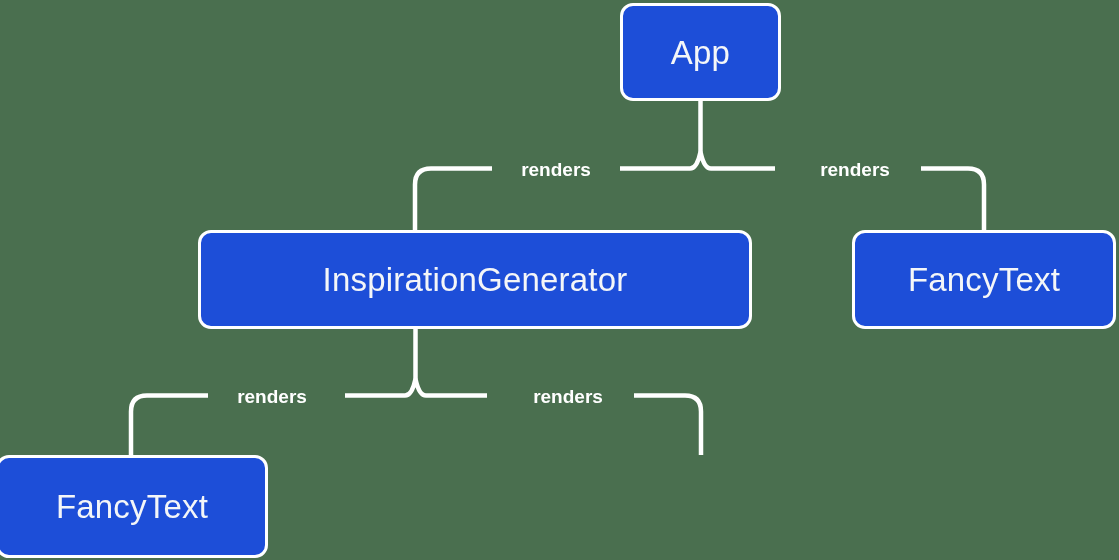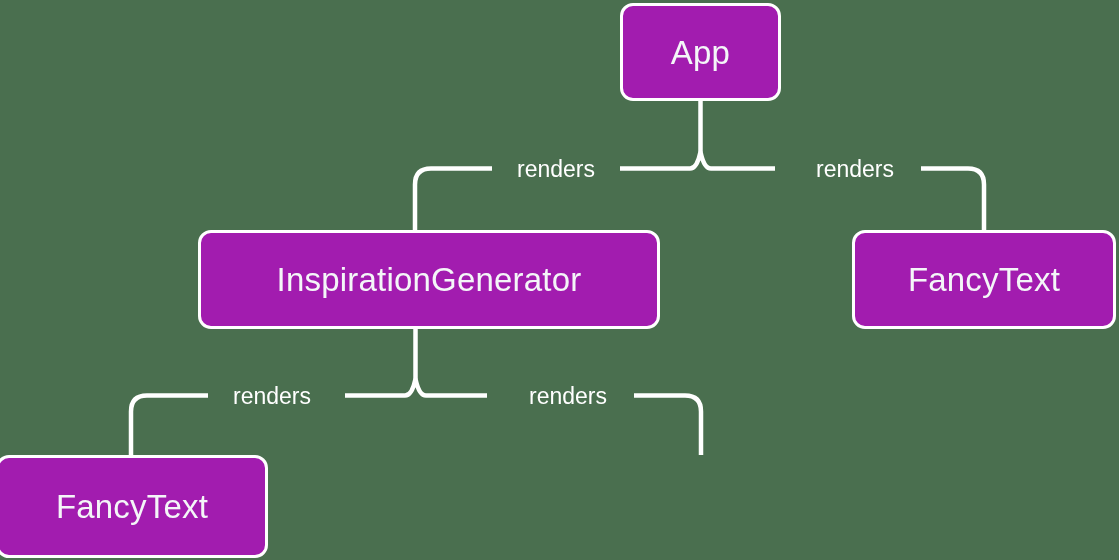--- a/index.html
+++ b/index.html
@@ -18,21 +18,21 @@
   #wires {
     position: absolute;
     left: 0;
     top: 0;
     width: 1119px;
     height: 560px;
   }
   .node {
     position: absolute;
     box-sizing: border-box;
-    background: #a21caf;
+    background: #1d4ed8;
     border: 3px solid #ffffff;
     border-radius: 13px;
     display: flex;
     align-items: center;
     justify-content: center;
     color: #f4f6f8;
     letter-spacing: 0.2px;
     z-index: 3;
   }
   .node-label {
@@ -43,21 +43,21 @@
     left: 620px;
     top: 3px;
     width: 161px;
     height: 98px;
   }
   #node-app .node-label { font-size: 33px; }
 
   #node-inspiration {
     left: 198px;
     top: 230px;
-    width: 462px;
+    width: 554px;
     height: 99px;
   }
   #node-inspiration .node-label { font-size: 33px; }
 
   #node-fancytext-right {
     left: 852px;
     top: 230px;
     width: 264px;
     height: 99px;
   }
@@ -75,22 +75,22 @@
     left: 568px;
     top: 455px;
     width: 266px;
     height: 103px;
   }
   #node-copyright .node-label { font-size: 33px; }
 
   .edge-label {
     position: absolute;
     color: #ffffff;
-    font-size: 23px;
-    font-weight: 400;
+    font-size: 19px;
+    font-weight: 700;
     line-height: 1;
     white-space: nowrap;
     transform: translate(-50%, -50%);
     z-index: 2;
   }
   #edge-label-app-inspiration { left: 556px; top: 169px; }
   #edge-label-app-fancytext  { left: 855px; top: 169px; }
   #edge-label-ig-fancytext   { left: 272px; top: 396px; }
   #edge-label-ig-copyright   { left: 568px; top: 396px; }
 </style>

